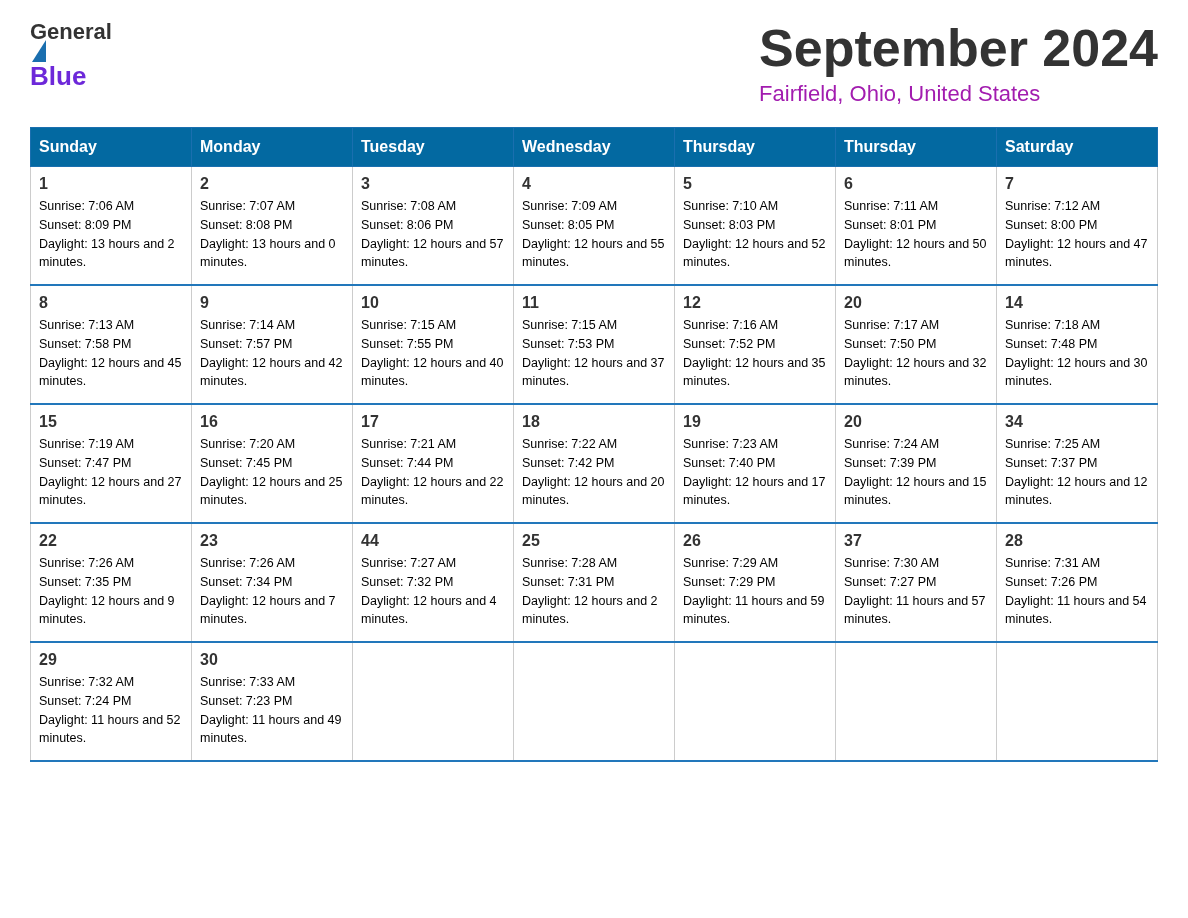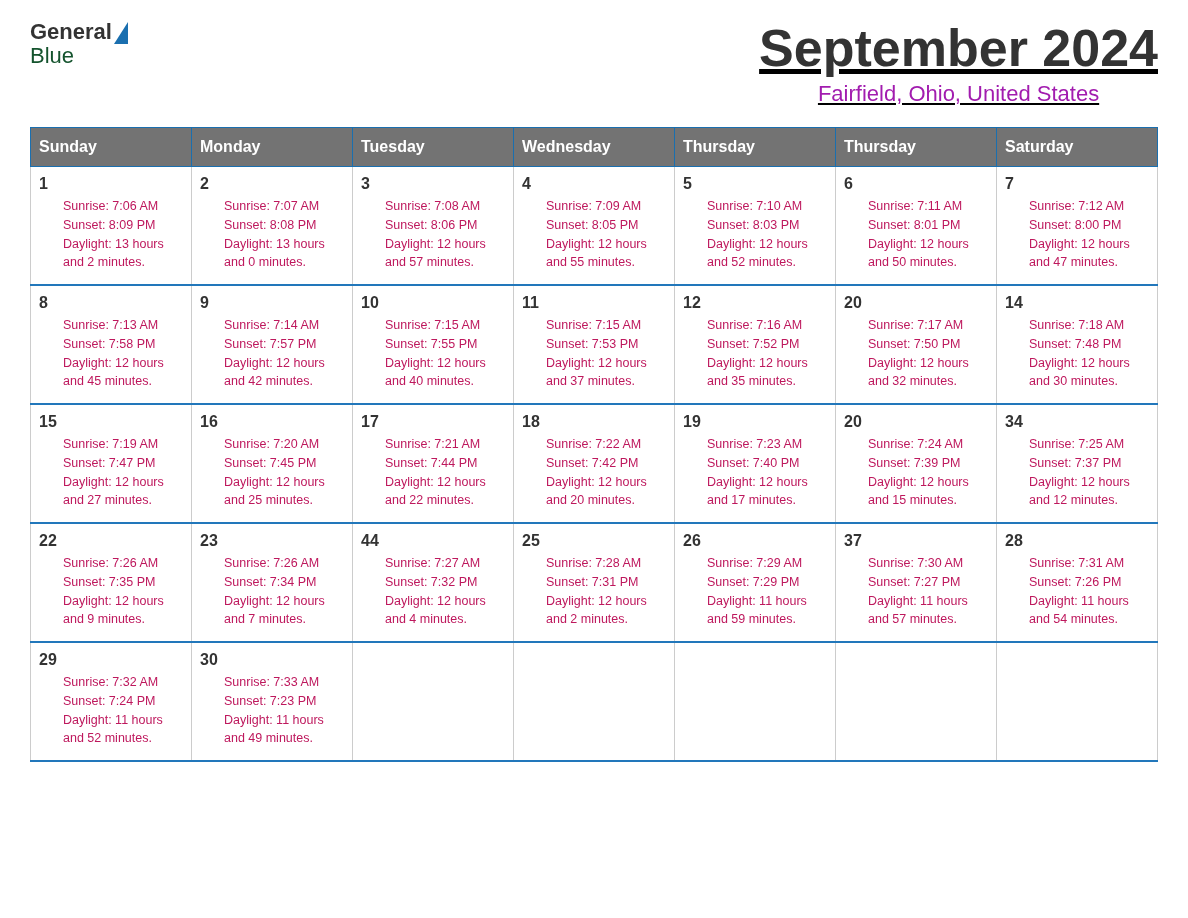--- a/index.html
+++ b/index.html
@@ -20,64 +20,64 @@
       display: flex;
       align-items: center;
       gap: 4px;
     }
     .logo-text-general {
       font-size: 22px;
       font-weight: bold;
       color: #333;
     }
     .logo-text-blue {
-      font-size: 22px;
-      font-weight: normal;
-      color: #14532d;
+      font-size: 26px;
+      font-weight: bold;
+      color: #6d28d9;
     }
     .logo-triangle {
       width: 0;
       height: 0;
       border-left: 14px solid transparent;
       border-right: 0px solid transparent;
       border-bottom: 22px solid #1a6faf;
       margin-left: 2px;
       margin-top: -4px;
     }
     .logo-block {
       display: flex;
       flex-direction: column;
       line-height: 1.1;
     }
     .logo-line1 {
       display: flex;
-      align-items: flex-end;
+      align-items: flex-start;
+      flex-direction: column;
     }
     .title-block {
-      text-align: center;
-      text-decoration: underline;
+      text-align: left;
     }
     .month-title {
       font-size: 52px;
       font-weight: bold;
       color: #333;
       line-height: 1.1;
     }
     .location {
       font-size: 22px;
       color: #a21caf;
       margin-top: 4px;
     }
     table {
       width: 100%;
       border-collapse: collapse;
       table-layout: fixed;
     }
     thead th {
-      background-color: #737373;
+      background-color: #0369a1;
       color: #fff;
       padding: 10px 8px;
       font-size: 16px;
       font-weight: bold;
       text-align: left;
       border: 1px solid #1a6faf;
     }
     tbody td {
       vertical-align: top;
       padding: 8px 8px 12px 8px;
@@ -92,22 +92,21 @@
     }
     .day-num {
       font-size: 16px;
       font-weight: bold;
       display: block;
       margin-bottom: 4px;
     }
     .day-info {
       font-size: 12.5px;
       line-height: 1.5;
-      color: #be185d;
-      margin-left: 24px;
+      color: #000000;
     }
     tbody td:empty {
       background: #fff;
     }
   </style>
 </head>
 <body>
 
 <div class="header-row">
   <div class="logo">

